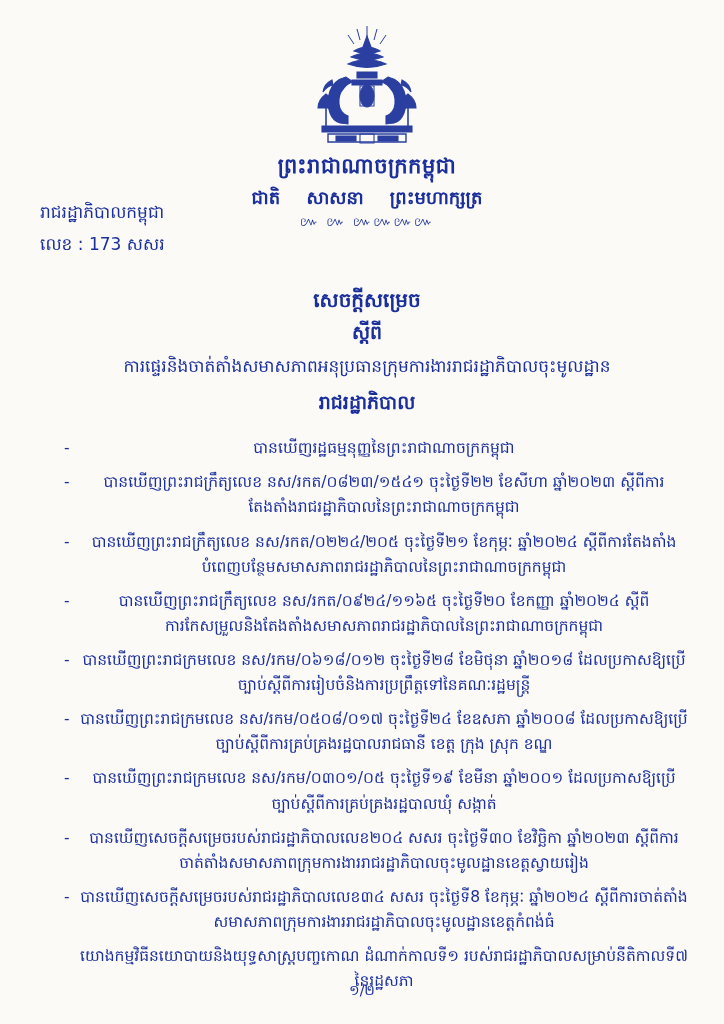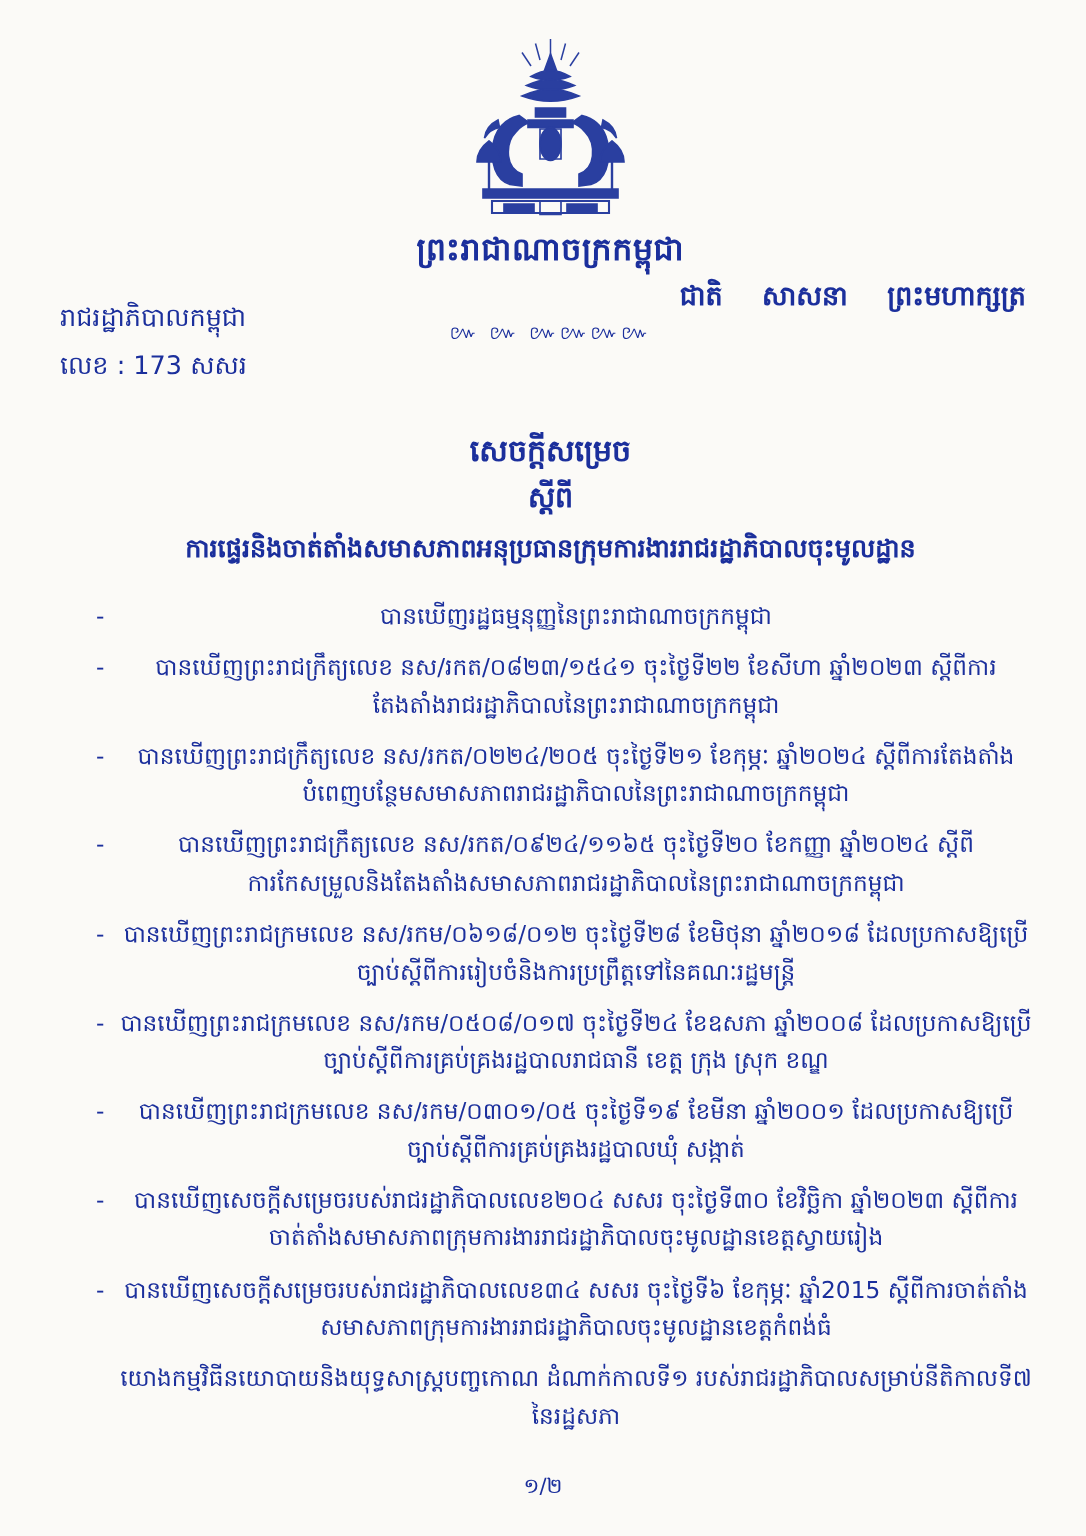--- a/index.html
+++ b/index.html
@@ -27,21 +27,21 @@
   
   .kingdom{
     text-align:center;
     font-size:21px;
     font-weight:bold;
     letter-spacing:.5px;
     margin-top:2px;
     line-height:1.35;
   }
   .motto{
-    text-align:right;
+    text-align:center;
     font-size:18px;
     font-weight:bold;
     margin-top:6px;
     line-height:1.35;
   }
   .motto span{display:inline-block;margin:0 10px;}
   .divider{
     text-align:center;
     font-size:13px;
     letter-spacing:2px;
@@ -61,21 +61,21 @@
 
   
   .title-block{
     margin-top:52px;
     text-align:center;
     line-height:1.65;
   }
   .t-deci{font-size:20px;font-weight:bold;}
   .t-about{font-size:19px;font-weight:bold;}
   .t-subject{
-    font-size:17px;font-weight:bold;
+    font-size:17px;font-weight:normal;
     margin-top:4px;
     line-height:1.7;
   }
   .t-gov{font-size:19px;font-weight:bold;margin-top:6px;}
 
   
   .body-list{
     margin-top:18px;
     padding:0 6px 0 24px;
     font-size:15.5px;
@@ -165,20 +165,21 @@
 
   <div class="left-block">
     <div>រាជរដ្ឋាភិបាលកម្ពុជា</div>
     <div>លេខ : 173 សសរ</div>
   </div>
 
   <div class="title-block">
     <div class="t-deci">សេចក្តីសម្រេច</div>
     <div class="t-about">ស្តីពី</div>
     <div class="t-subject">ការផ្ទេរនិងចាត់តាំងសមាសភាពអនុប្រធានក្រុមការងាររាជរដ្ឋាភិបាលចុះមូលដ្ឋាន</div>
+    <div class="t-gov">រាជរដ្ឋាភិបាល</div>
   </div>
 
   <div class="body-list">
 
     <div class="item">
       <span class="bullet">-</span>
       <span class="item-text">បានឃើញរដ្ឋធម្មនុញ្ញនៃព្រះរាជាណាចក្រកម្ពុជា</span>
     </div>
 
     <div class="item">
@@ -211,21 +212,21 @@
       <span class="item-text">បានឃើញព្រះរាជក្រមលេខ នស/រកម/០៣០១/០៥ ចុះថ្ងៃទី១៩ ខែមីនា ឆ្នាំ២០០១ ដែលប្រកាសឱ្យប្រើច្បាប់ស្តីពីការគ្រប់គ្រងរដ្ឋបាលឃុំ សង្កាត់</span>
     </div>
 
     <div class="item">
       <span class="bullet">-</span>
       <span class="item-text">បានឃើញសេចក្តីសម្រេចរបស់រាជរដ្ឋាភិបាលលេខ២០៤ សសរ ចុះថ្ងៃទី៣០ ខែវិច្ឆិកា ឆ្នាំ២០២៣ ស្តីពីការចាត់តាំងសមាសភាពក្រុមការងាររាជរដ្ឋាភិបាលចុះមូលដ្ឋានខេត្តស្វាយរៀង</span>
     </div>
 
     <div class="item">
       <span class="bullet">-</span>
-      <span class="item-text">បានឃើញសេចក្តីសម្រេចរបស់រាជរដ្ឋាភិបាលលេខ៣៤ សសរ ចុះថ្ងៃទី៦ ខែកុម្ភៈ ឆ្នាំ2015 ស្តីពីការចាត់តាំងសមាសភាពក្រុមការងាររាជរដ្ឋាភិបាលចុះមូលដ្ឋានខេត្តកំពង់ធំ</span>
+      <span class="item-text">បានឃើញសេចក្តីសម្រេចរបស់រាជរដ្ឋាភិបាលលេខ៣៤ សសរ ចុះថ្ងៃទី8 ខែកុម្ភៈ ឆ្នាំ២០២៤ ស្តីពីការចាត់តាំងសមាសភាពក្រុមការងាររាជរដ្ឋាភិបាលចុះមូលដ្ឋានខេត្តកំពង់ធំ</span>
     </div>
 
     <div class="item final">
       <span class="bullet">-</span>
       <span class="item-text">យោងកម្មវិធីនយោបាយនិងយុទ្ធសាស្ត្របញ្ចកោណ ដំណាក់កាលទី១ របស់រាជរដ្ឋាភិបាលសម្រាប់នីតិកាលទី៧ នៃរដ្ឋសភា</span>
     </div>
 
   </div>
 
   <div class="page-number">១/២</div>

